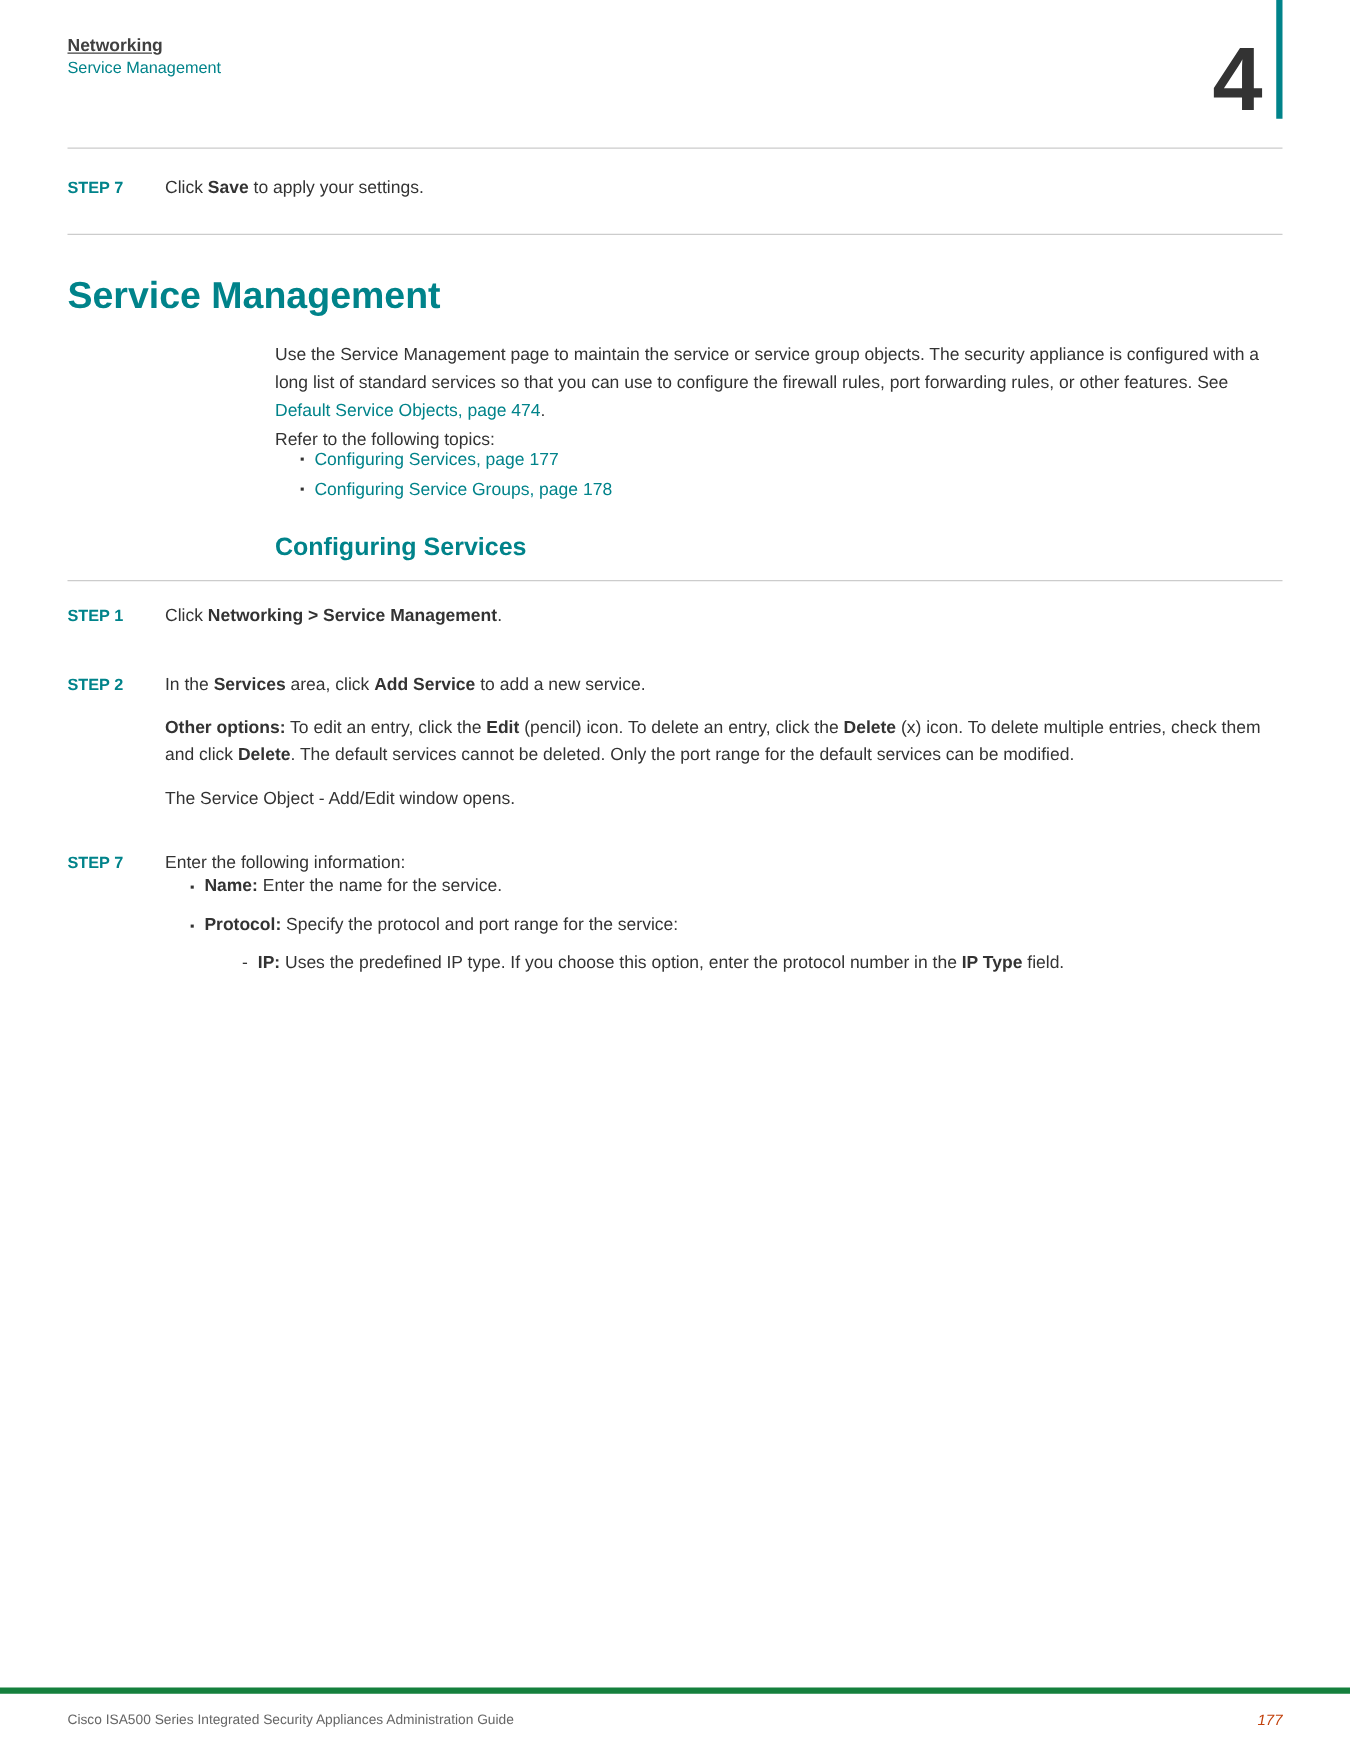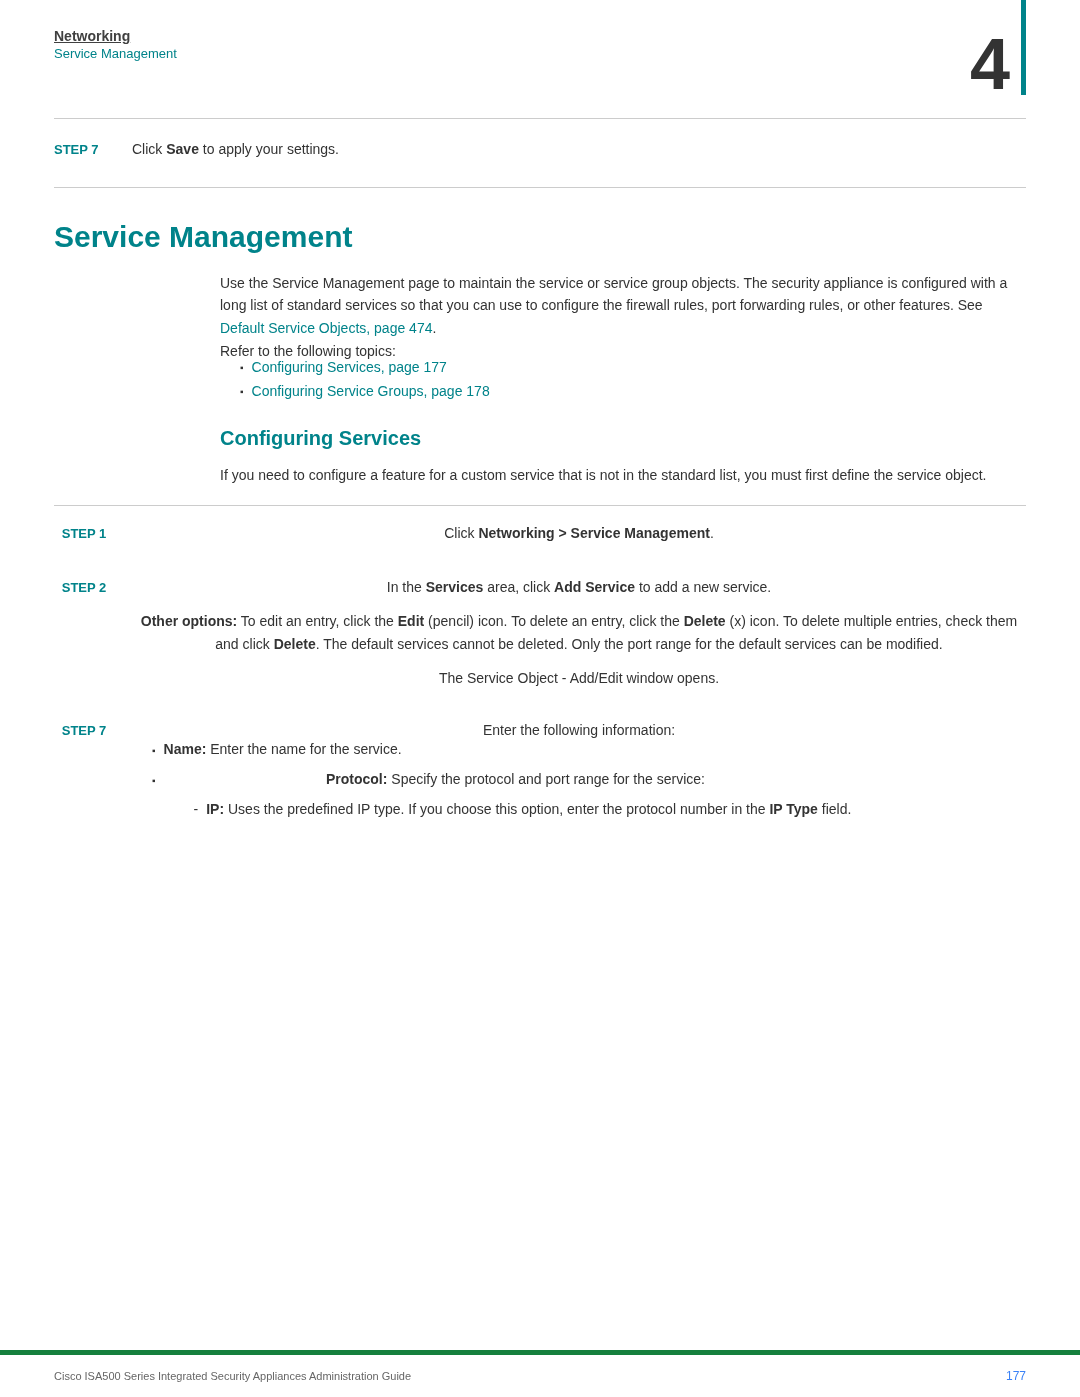--- a/index.html
+++ b/index.html
@@ -180,21 +180,20 @@
 
     .section-divider {
       border: none;
       border-top: 1px solid #ccc;
       margin: 0 54px 0 54px;
     }
 
     
     .steps-area {
       padding: 0 54px;
-      text-align: center;
     }
 
     .step-item {
       display: flex;
       align-items: baseline;
       gap: 18px;
       padding: 16px 0;
     }
 
     .step-item .step-label {
@@ -304,21 +303,22 @@
       align-items: center;
     }
 
     .footer-text {
       font-size: 11px;
       color: #666;
     }
 
     .footer-page-num {
       font-size: 12px;
-      color: #3b82f6;
+      color: #c2410c;
+      font-style: italic;
     }
 
     
     .header-right {
       position: relative;
       display: flex;
       align-items: flex-start;
     }
 
     .chapter-num-box {
@@ -380,21 +380,20 @@
         <a href="#">Configuring Services, page 177</a>
       </li>
       <li>
         <a href="#">Configuring Service Groups, page 178</a>
       </li>
     </ul>
   </div>
 
   <h2 class="subsection-title">Configuring Services</h2>
 
-  <p class="subsection-intro">If you need to configure a feature for a custom service that is not in the standard list, you must first define the service object.</p>
 
   <hr class="section-divider">
 
   <div class="steps-area">
 
     <div class="step-item">
       <span class="step-label">STEP 1</span>
       <div class="step-content">
         <span>Click </span><strong>Networking &gt; Service Management</strong><span>.</span>
       </div>

